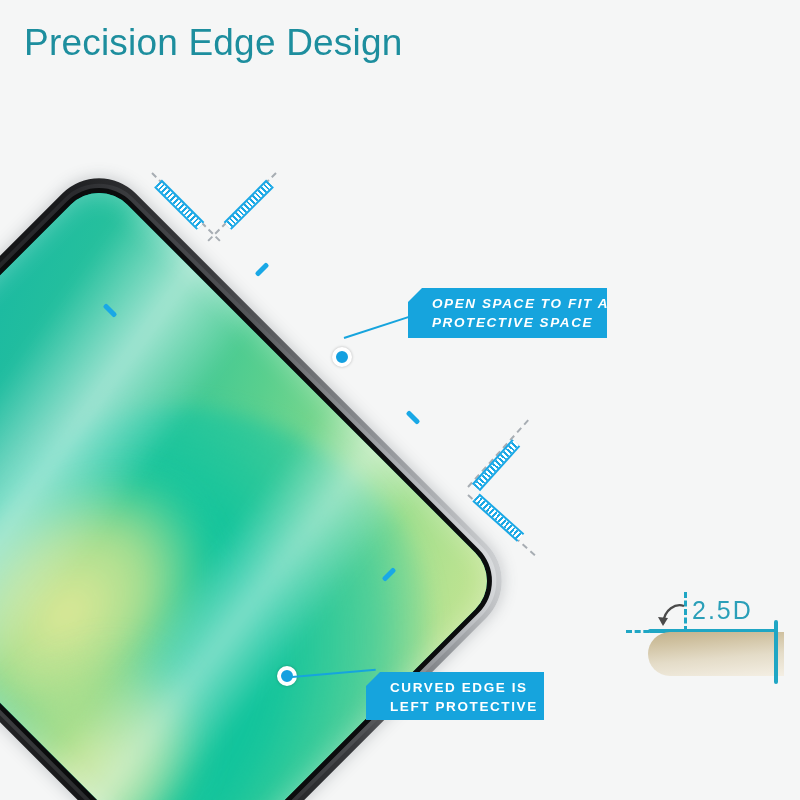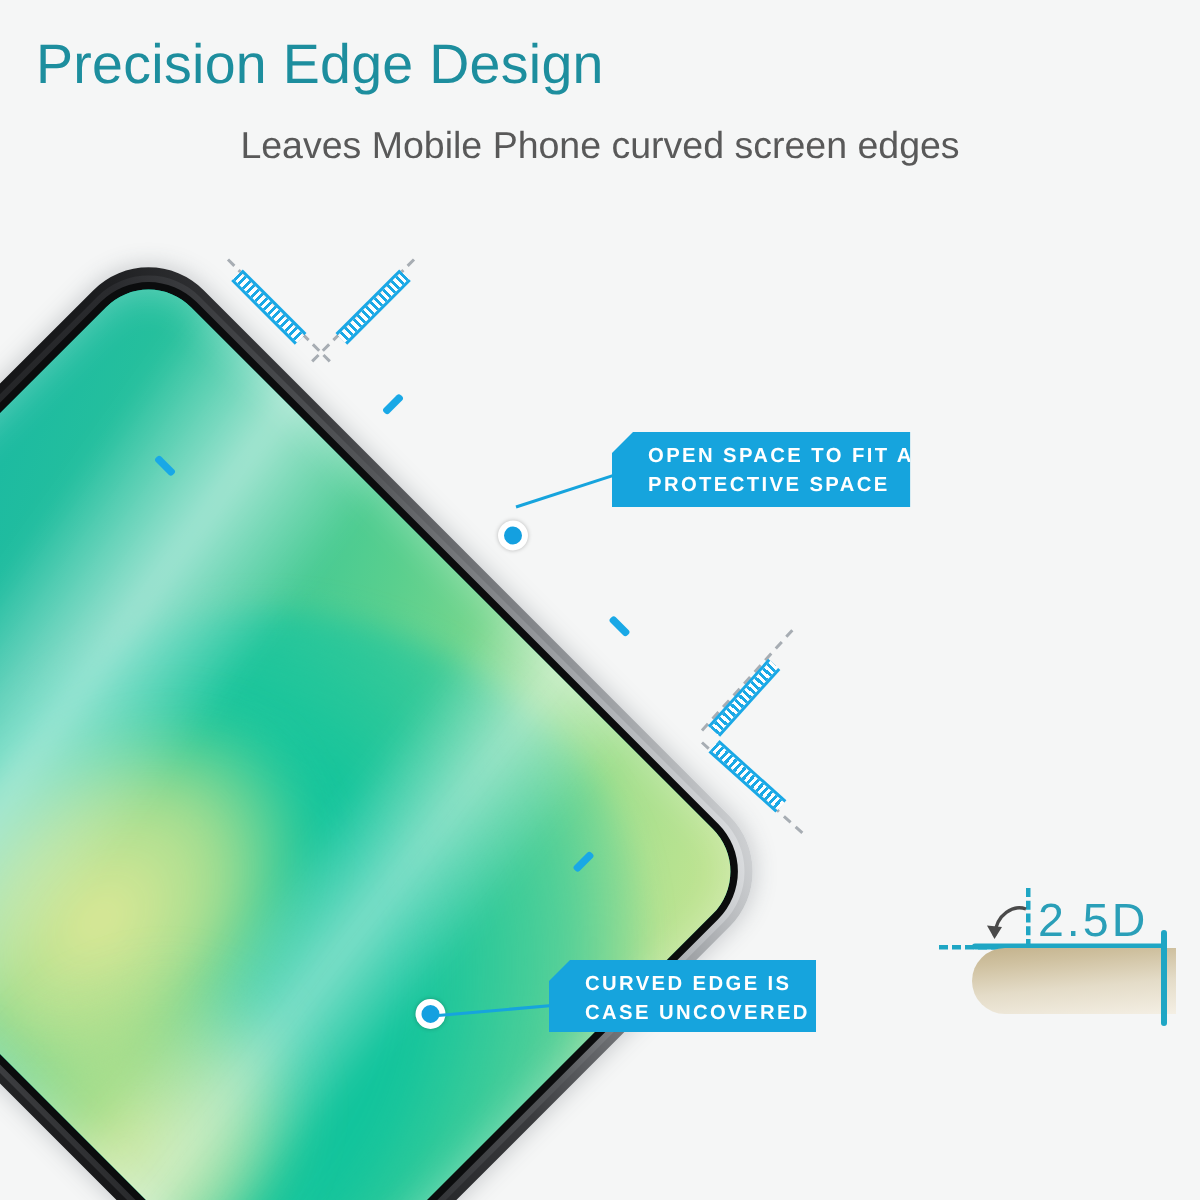--- a/index.html
+++ b/index.html
@@ -137,22 +137,22 @@
     color:#ffffff;
     font-size:13.5px;
     font-weight:700;
     letter-spacing:1.6px;
     line-height:19px;
     padding:6px 10px 6px 24px;
     box-sizing:border-box;
     clip-path:polygon(14px 0, 100% 0, 100% 100%, 0 100%, 0 14px);
   }
   .callout span{display:block;white-space:nowrap;}
-  #callout1{left:408px;top:288px;width:199px;height:50px;}
-  #callout2{left:366px;top:640px;width:178px;height:48px;}
+  #callout1{left:408px;top:288px;width:199px;height:50px;font-style:italic;}
+  #callout2{left:366px;top:672px;width:178px;height:48px;}
   .leader{
     position:absolute;height:2px;background:#16a4dd;
   }
 
   
   .rulerbar{
     position:absolute;
     width:60px;height:11px;
     background:
       repeating-linear-gradient(90deg,#19a8e6 0 2px,rgba(255,255,255,.85) 2px 4px);
@@ -183,32 +183,31 @@
   .dash-v{
     position:absolute;left:48px;top:0;width:0;height:40px;
     border-left:3px dashed #1fa6c4;
   }
   .dash-h{
     position:absolute;left:-10px;top:38px;width:58px;height:0;
     border-top:3px dashed #1fa6c4;
   }
   .label25{
     position:absolute;left:56px;top:4px;
-    font-size:31px;color:#2a9fb8;letter-spacing:2px;
+    font-size:25px;color:#2a9fb8;letter-spacing:2px;
   }
   .arcarrow{position:absolute;left:16px;top:8px;width:40px;height:34px;}
 </style>
 </head>
 <body>
 
 <div id="stage">
 
   <div class="title">Precision Edge Design</div>
   <div class="subtitle">
-    <span>Leaves Mobile Phone curved screen edges</span>
   </div>
 
   <div id="phoneWrap">
     <div id="phone">
       <div class="frame"></div>
       <div class="frame-inner"></div>
       <div class="frame-dark"></div>
       <div class="screen">
         <div class="wp-base"></div>
         <div class="blob-a"></div>
@@ -232,21 +231,21 @@
 
   <div class="leader" style="left:344px;top:337px;width:70px;transform:rotate(-18deg);transform-origin:0 50%;"></div>
   <div class="leader" style="left:292px;top:676px;width:84px;transform:rotate(-5deg);transform-origin:0 50%;"></div>
 
   <div class="callout" id="callout1">
     <span>OPEN SPACE TO FIT A</span>
     <span>PROTECTIVE SPACE</span>
   </div>
   <div class="callout" id="callout2">
     <span>CURVED EDGE IS</span>
-    <span>CASE UNCOVERED</span>
+    <span>LEFT PROTECTIVE</span>
   </div>
 
   <div style="position:absolute;left:150px;top:168px;width:130px;height:80px;">
     <div class="dashline" style="left:2px;top:4px;width:96px;transform:rotate(45deg);transform-origin:0 50%;"></div>
     <div class="rulerbar" style="left:8px;top:10px;transform:rotate(45deg);transform-origin:0 50%;"></div>
     <div class="dashline" style="left:126px;top:4px;width:96px;transform:rotate(135deg);transform-origin:0 50%;"></div>
     <div class="rulerbar" style="left:120px;top:10px;transform:rotate(135deg);transform-origin:0 50%;"></div>
   </div>
 
   <div style="position:absolute;left:466px;top:436px;width:100px;height:110px;">

